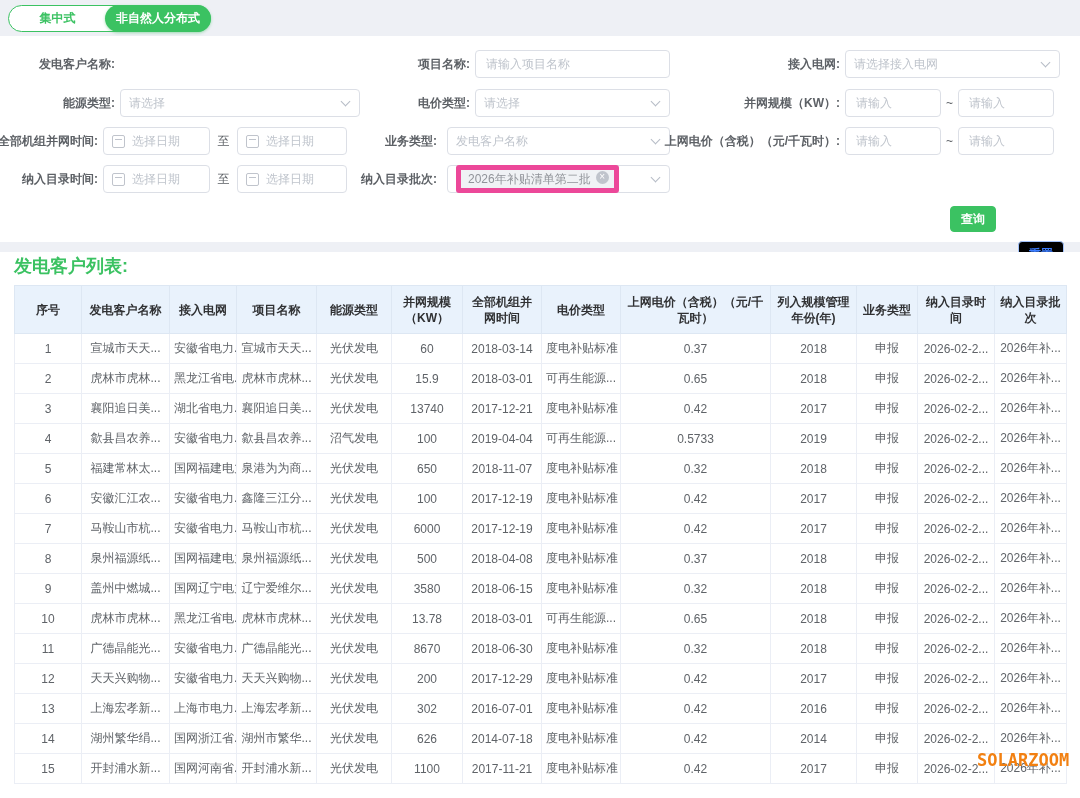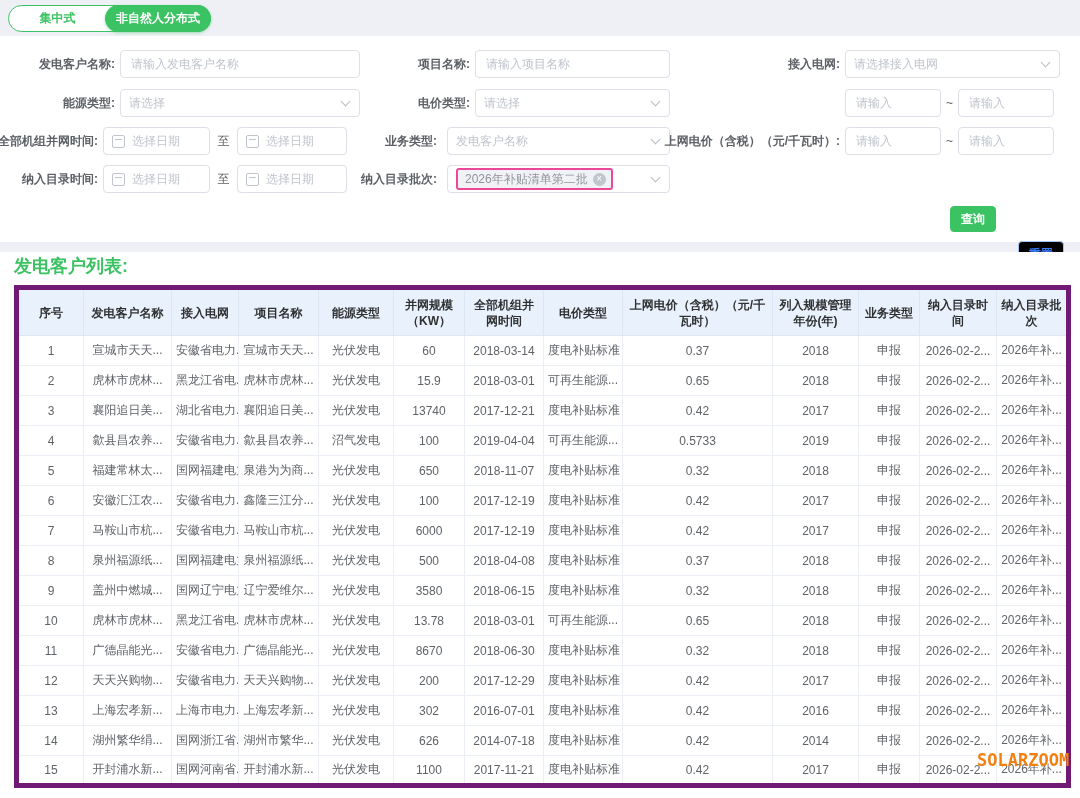--- a/index.html
+++ b/index.html
@@ -26,56 +26,55 @@
     font-size:12px;display:flex;align-items:center;padding:8px 8px;color:#606266;font-family:inherit;}
   input.ctl{display:block;padding:0 10px;}
   input.ctl::placeholder{color:#bfc4cc;}
   .ph{color:#bfc4cc;flex:1 1 auto;white-space:nowrap;overflow:hidden;}
   .chev{width:7px;height:7px;border-right:1px solid #b6bcc6;border-bottom:1px solid #b6bcc6;
     transform:rotate(45deg);margin:-3px 2px 0 6px;flex:none;}
   .cal{width:13px;height:13px;border:1px solid #c0c4cc;border-radius:2px;margin-right:7px;
     position:relative;flex:none;}
   .cal::after{content:"";position:absolute;left:2px;right:2px;top:3px;border-top:1px solid #c0c4cc;}
   .mid{position:absolute;height:28px;line-height:28px;text-align:center;font-size:12px;color:#5d6166;}
-  .tag{background:#f0f2f5;border:2px solid #ec4899;border-radius:3px;padding:1px 5px 1px 7px;
-    font-size:12px;color:#909399;display:flex;align-items:center;gap:5px;line-height:16px;}
+  .tag{background:#f0f2f5;border:5px solid #ec4899;border-radius:3px;padding:1px 5px 1px 7px;
+    font-size:12px;color:#909399;display:flex;gap:5px;line-height:16px;}
   .tag-x{width:13px;height:13px;border-radius:50%;background:#c0c4cc;color:#fff;font-size:10px;
     line-height:12px;text-align:center;cursor:pointer;flex:none;}
   .btn-row{position:absolute;right:16px;top:170px;display:flex;gap:22px;}
   .btn{height:26px;border-radius:4px;font-size:12px;font-weight:700;padding:0 10px;cursor:pointer;font-family:inherit;}
   .btn-query{background:var(--green);border:1px solid var(--green);color:#fff;}
   .btn-reset{background:#000000;border:1px solid var(--blue-border);color:var(--blue);margin-top:35px;}
 
   .band{height:10px;background:var(--pagebg);}
 
   
   .table-card{height:546px;background:#fff;padding:5px 14px 0;position:relative;}
   .list-title{color:var(--green);font-size:18px;font-weight:700;height:18px;line-height:18px;}
-  table{border-collapse:collapse;table-layout:fixed;width:1052px;margin-top:10px;border:5px solid #701a75;}
+  table{border-collapse:collapse;table-layout:fixed;width:1052px;margin-top:10px;border:1px solid #701a75;}
   th{background:var(--header-bg);font-size:12px;font-weight:700;color:#303133;height:48px;
     padding:2px 4px;line-height:16px;text-align:center;border:1px solid #dde7f3;}
   td{font-size:12px;color:#5f6368;height:30px;text-align:center;border:1px solid #ebeef5;
     padding:0 4px;white-space:nowrap;overflow:hidden;background:#fff;}
   .watermark{position:absolute;left:977px;top:750px;font-family:"DejaVu Sans Mono","Liberation Mono",monospace;
     font-weight:700;font-size:17px;color:var(--orange);letter-spacing:0;z-index:5;}
 </style>
 </head>
 <body>
 
 <div class="topstrip">
   <div class="tab-pill">
     <button class="tab">集中式</button>
     <button class="tab active">非自然人分布式</button>
   </div>
 </div>
 
 <div class="form-card">
 
   <div class="lb" style="left:0;top:14px;width:115px">发电客户名称:</div>
-  <input class="ctl" style="left: 120px; top: 14px; width: 240px;" placeholder="请输入发电客户名称">
 
   <div class="lb" style="left:330px;top:14px;width:140px">项目名称:</div>
   <input class="ctl" style="left: 475px; top: 14px; width: 195px;" placeholder="请输入项目名称">
 
   <div class="lb" style="left:640px;top:14px;width:200px">接入电网:</div>
   <div class="ctl sel" style="left:845px;top:14px;width:215px">
     <span class="ph">请选择接入电网</span>
     <span class="chev"></span>
   </div>
 
@@ -84,20 +83,21 @@
     <span class="ph">请选择</span>
     <span class="chev"></span>
   </div>
 
   <div class="lb" style="left:330px;top:53px;width:140px">电价类型:</div>
   <div class="ctl sel" style="left:475px;top:53px;width:195px">
     <span class="ph">请选择</span>
     <span class="chev"></span>
   </div>
 
+  <div class="lb" style="left:620px;top:53px;width:220px">并网规模（KW）:</div>
   <input class="ctl" style="left: 845px; top: 53px; width: 96px;" placeholder="请输入">
   <div class="mid" style="left:941px;top:53px;width:17px">~</div>
   <input class="ctl" style="left: 958px; top: 53px; width: 96px;" placeholder="请输入">
 
   <div class="lb" style="left:-12px;top:91px;width:110px">全部机组并网时间:</div>
   <div class="ctl" style="left:103px;top:91px;width:107px">
     <span class="cal"></span>
     <span class="ph">选择日期</span>
   </div>
   <div class="mid" style="left:210px;top:91px;width:27px">至</div>

